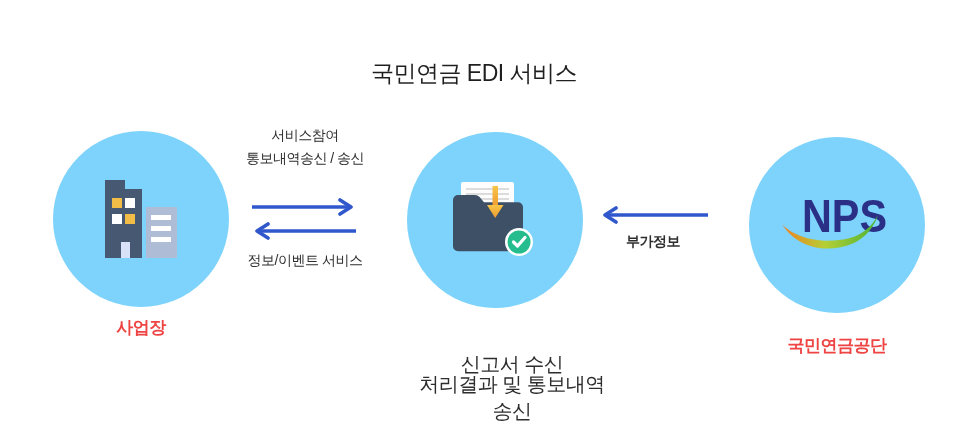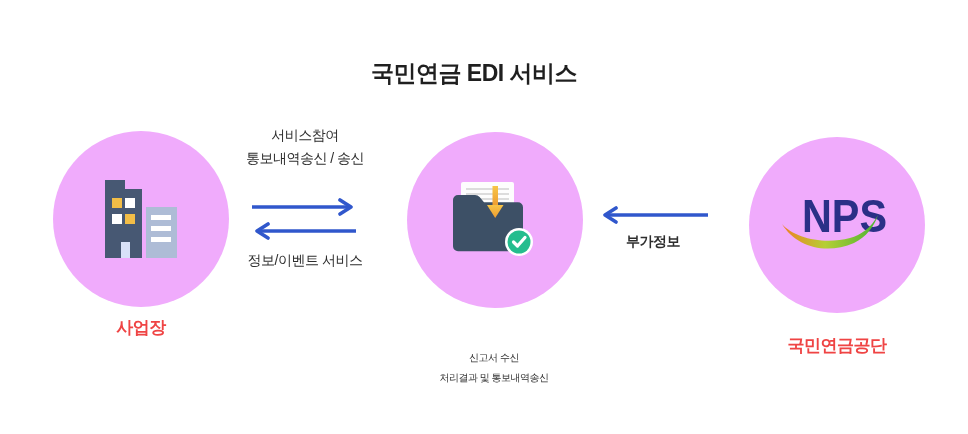--- a/index.html
+++ b/index.html
@@ -3,46 +3,46 @@
 <meta charset="utf-8">
 <style>
   * { margin:0; padding:0; box-sizing:border-box; }
   html,body { background:#ffffff; }
   .stage {
     position:relative; width:968px; height:434px; background:#ffffff;
     font-family:"Liberation Sans","DejaVu Sans",sans-serif; overflow:hidden;
   }
   .title {
     position:absolute; top:58px; left:0; width:948px; text-align:center;
-    font-size:23px; font-weight:700; color:#1f1f1f; letter-spacing:-0.5px;
+    font-size:23px; font-weight:400; color:#1f1f1f; letter-spacing:-0.5px;
   }
   .circle {
     position:absolute; width:176px; height:176px; border-radius:50%;
-    background:#f0abfc; display:flex; align-items:center; justify-content:center;
+    background:#7dd3fc; display:flex; align-items:center; justify-content:center;
   }
   .circle-left  { left:53px;  top:131px; }
   .circle-mid   { left:407px; top:132px; }
   .circle-right { left:749px; top:137px; }
   .node-label {
     position:absolute; width:176px; text-align:center;
     font-size:17px; font-weight:700; color:#ef4444; letter-spacing:-0.5px;
   }
   .label-left  { left:53px;  top:316px; }
   .label-mid   { left:407px; top:316px; }
   .label-right { left:749px; top:334px; }
   .flow-text {
     position:absolute; text-align:center; color:#2d2d2d;
     font-size:14px; letter-spacing:-0.5px;
   }
   .flow1-lines  { left:223px; top:124px; width:164px; line-height:23px; }
   .flow1-bottom { left:223px; top:252px; width:164px; }
   .flow2-label  { left:601px; top:233px; width:104px;font-weight:bold; }
   .edi-sub {
-    position:absolute; left:396px; width:196px; text-align:center;
-    color:#2d2d2d; font-size:10px; letter-spacing:-0.5px;
+    position:absolute; left:414px; width:196px; text-align:center;
+    color:#2d2d2d; font-size:20px; letter-spacing:-0.5px;
   }
   .edi-sub-1 { top:351px; }
   .edi-sub-2 { top:371px; }
   .arrow { position:absolute; }
   .arrow-r1 { left:251px; top:198px; }
   .arrow-l1 { left:251px; top:222px; }
   .arrow-l2 { left:599px; top:206px; }
 </style>
 </head>
 <body>

